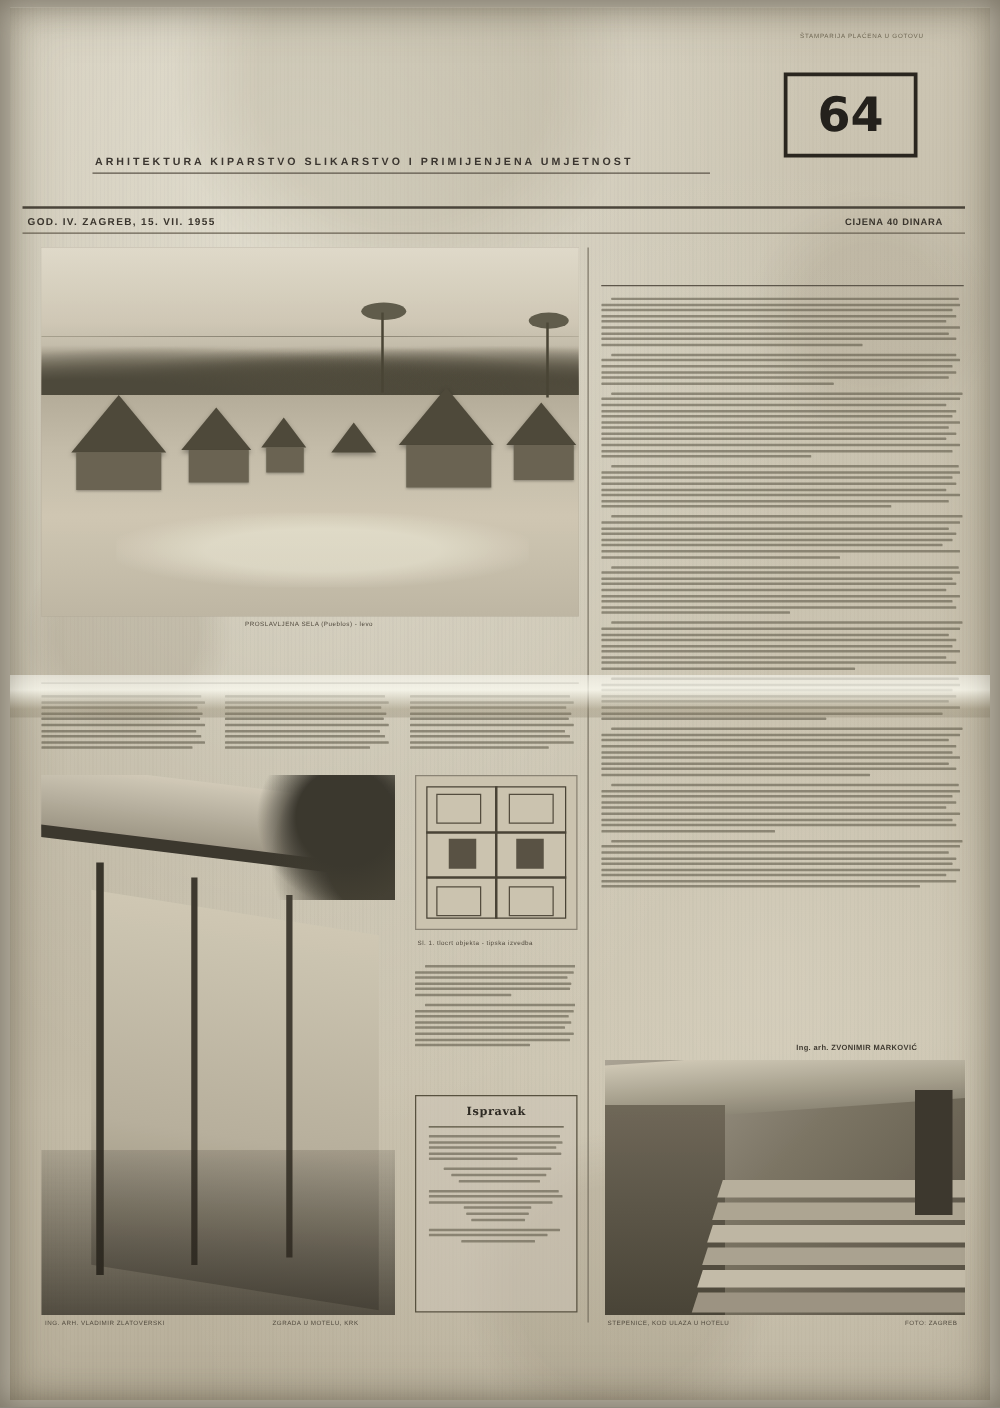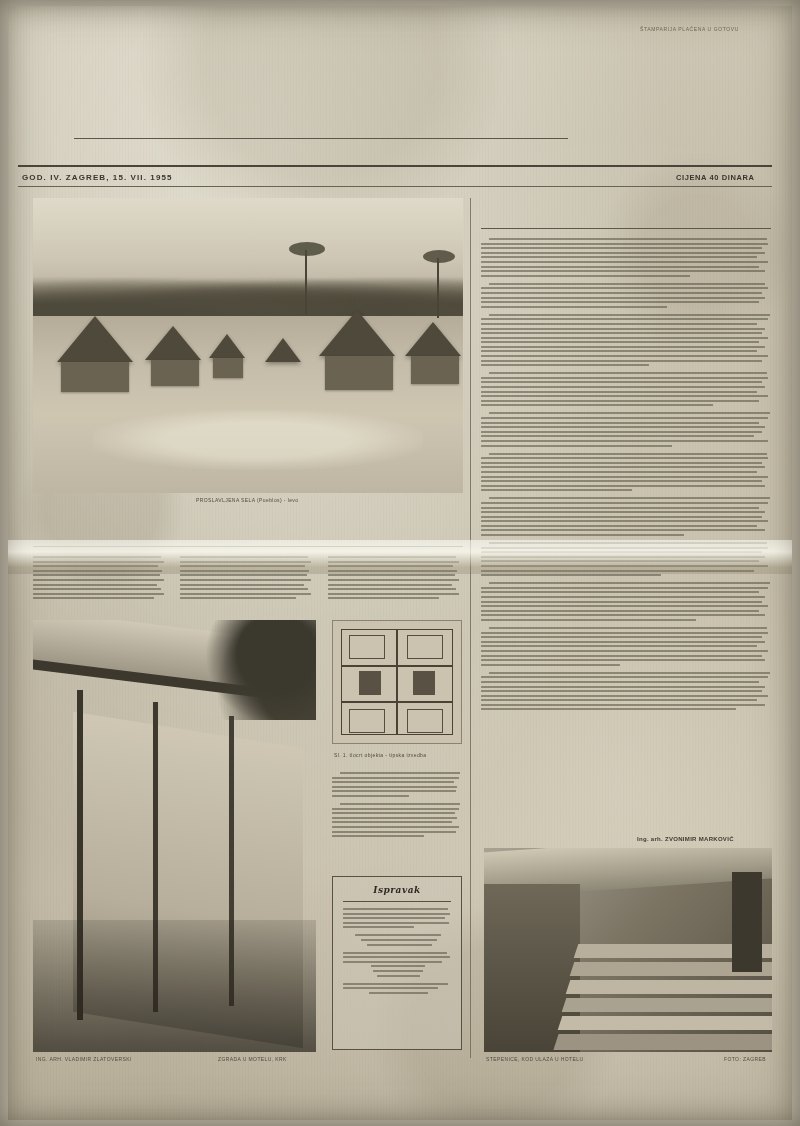--- a/index.html
+++ b/index.html
@@ -233,21 +233,25 @@
 </head>
 <body>
 
 <div id="page">
   <div id="paper"></div>
   <div id="grain"></div>
 
   <div class="abs" id="masthead-mark">ŠTAMPARIJA PLAĆENA U GOTOVU</div>
 
 
-
+  <div class="abs" id="issue-box">
+    <span id="issue-num">64</span>
+  </div>
+
+  <div class="abs" id="subtitle">ARHITEKTURA  KIPARSTVO  SLIKARSTVO  I  PRIMIJENJENA  UMJETNOST</div>
   <div class="abs" id="sub-rule"></div>
 
   <div class="abs" id="head-rule"></div>
   <div class="abs" id="issue-line-left">GOD. IV. ZAGREB, 15. VII. 1955</div>
   <div class="abs" id="issue-line-right">CIJENA 40 DINARA</div>
   <div class="abs" id="head-rule2"></div>
 
   <div class="ph" id="photo-village">
     <div class="sky"></div>
     <div class="treeline"></div>
@@ -470,21 +474,21 @@
       <div class="ln" style="width:99%"></div>
     <div class="ln" style="width:97%"></div>
       <div class="ln" style="width:72%"></div>
   </div>
 
   <div class="col" style="left:332px; top:620px; width:0px; height:0px;"></div>
 
   <div class="col" style="left:318px; top:620px; width:0; height:0;"></div>
 
   <div id="ispravak" class="abs">
-    <div id="ispravak-title" style="margin-top:8px;font-style:italic;">Ispravak</div>
+    <div id="ispravak-title" style="margin-top:8px;">Ispravak</div>
     <div style="height:1px; background:#57513f; margin:6px 10px;"></div>
     <div class="col" style="position:relative; left:10px; top:0; width:108px; height:120px;">
       <div class="ln" style="width:97%"></div>
         <div class="ln" style="width:99%"></div>
         <div class="ln" style="width:94%"></div>
       <div class="ln" style="width:98%"></div>
         <div class="ln sp" style="width:66%"></div>
       <div class="ln" style="width:80%; margin-left:12px;"></div>
       <div class="ln" style="width:70%; margin-left:18px;"></div>
       <div class="ln sp" style="width:60%; margin-left:24px;"></div>

